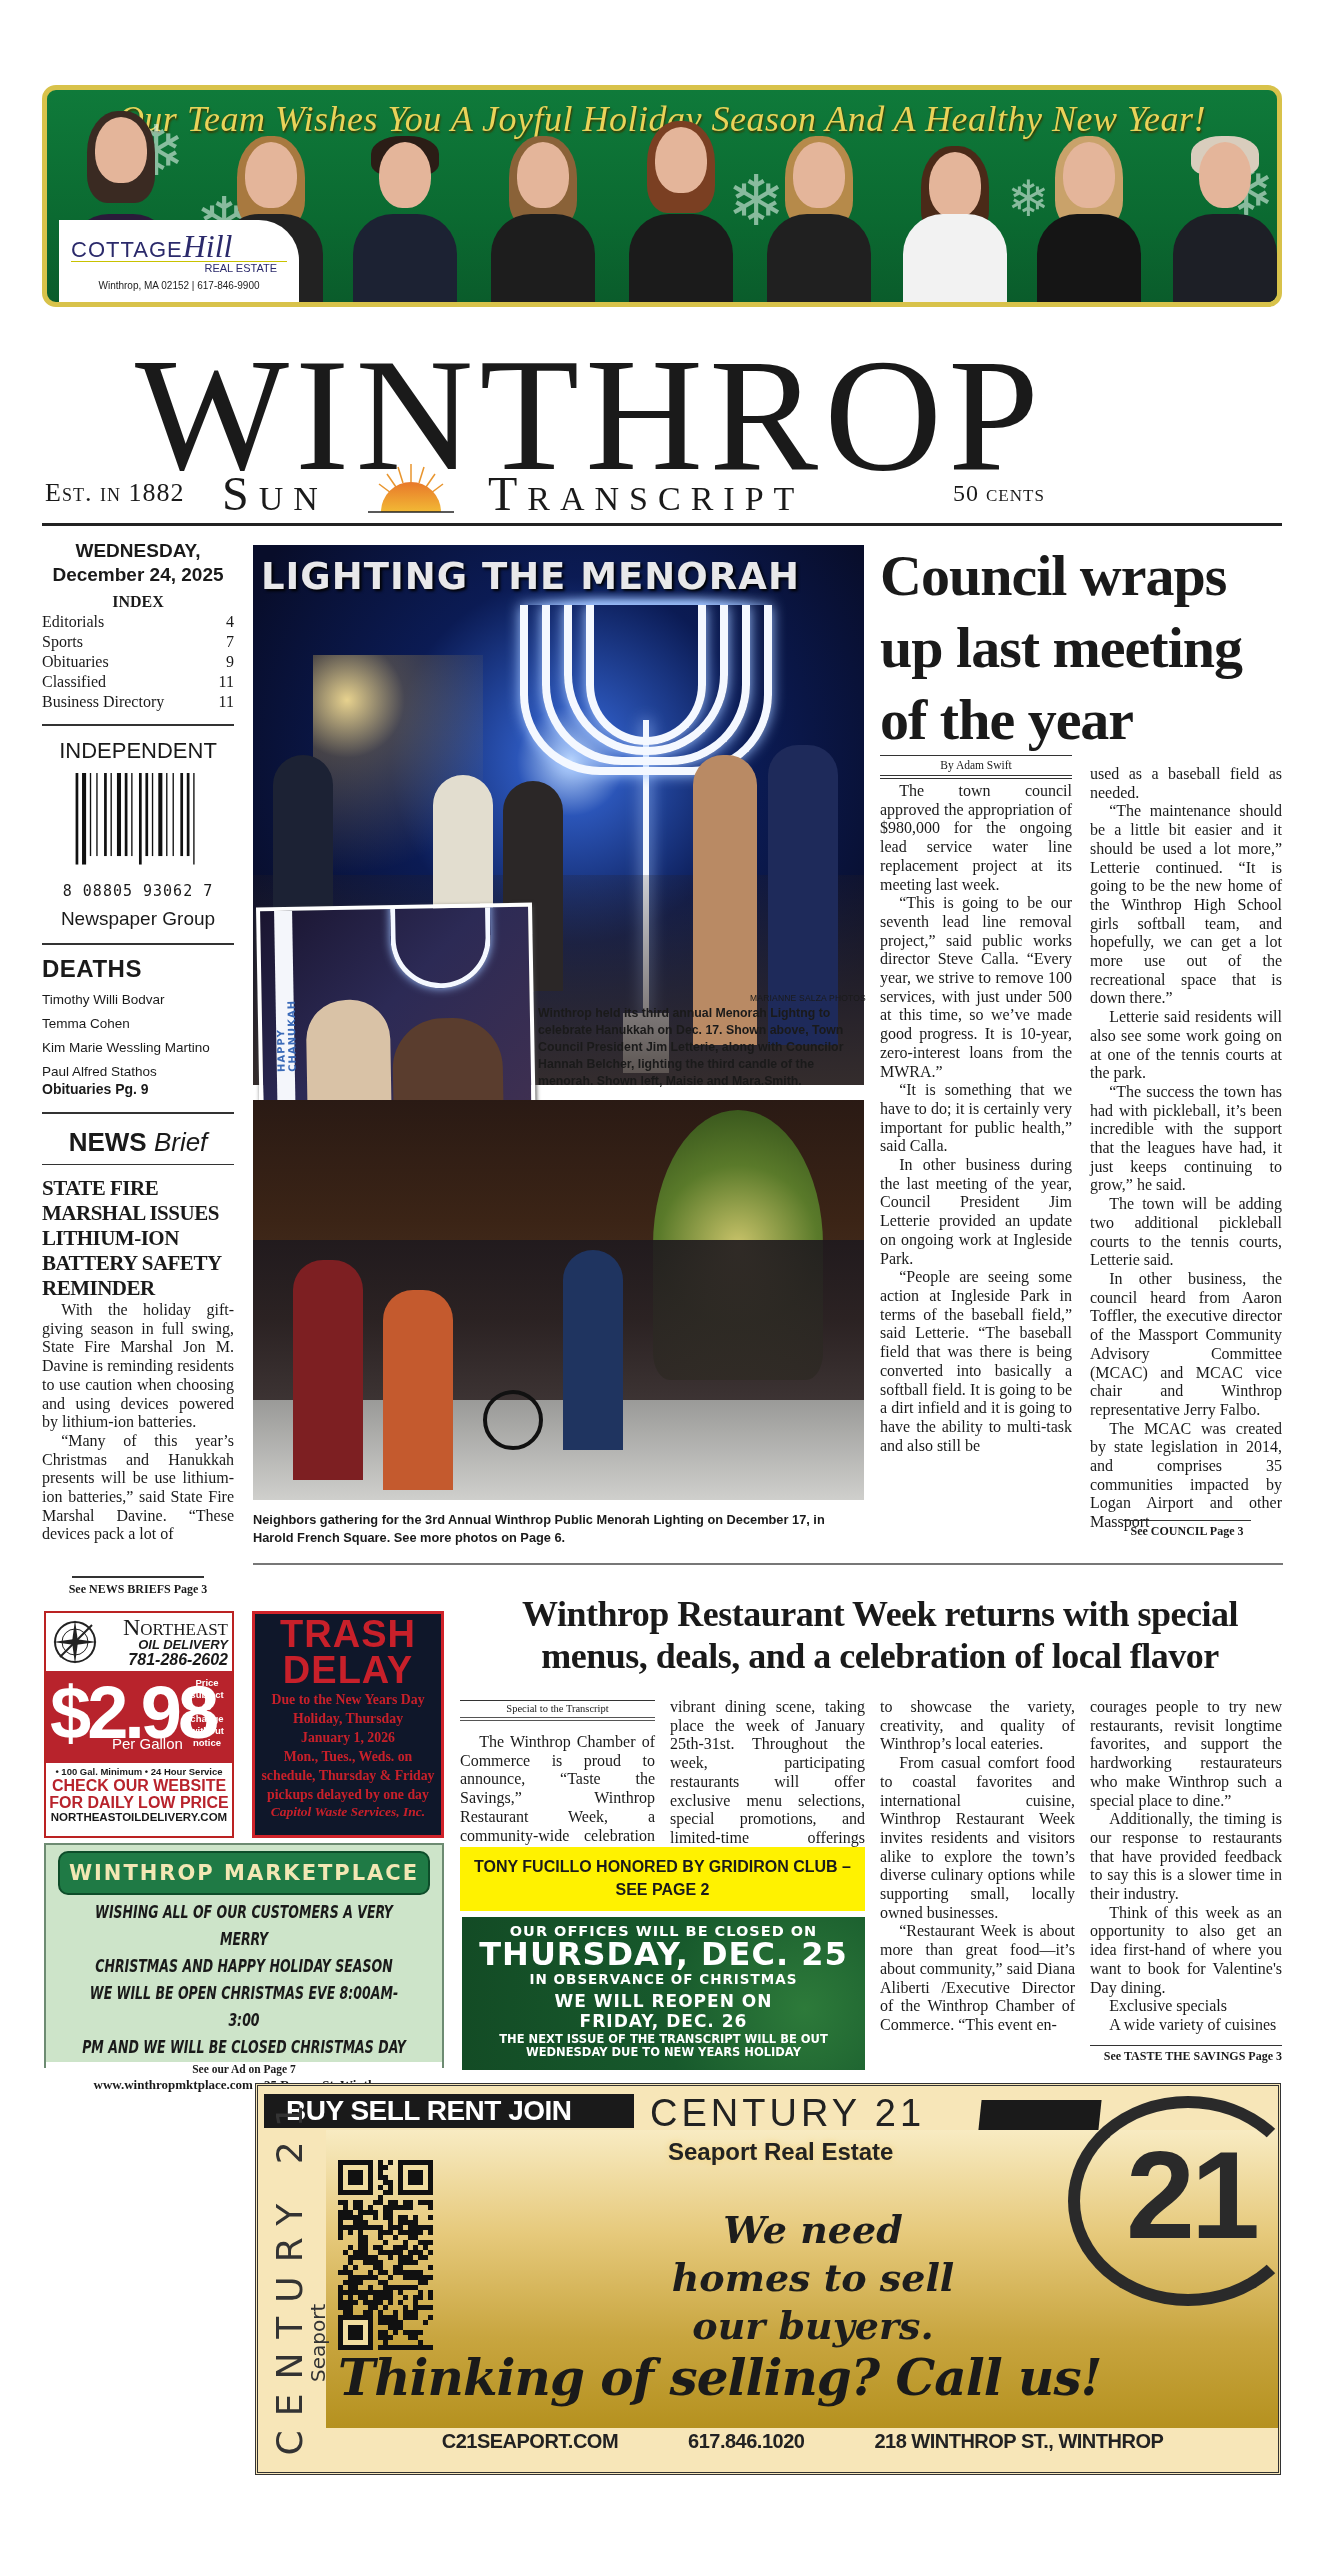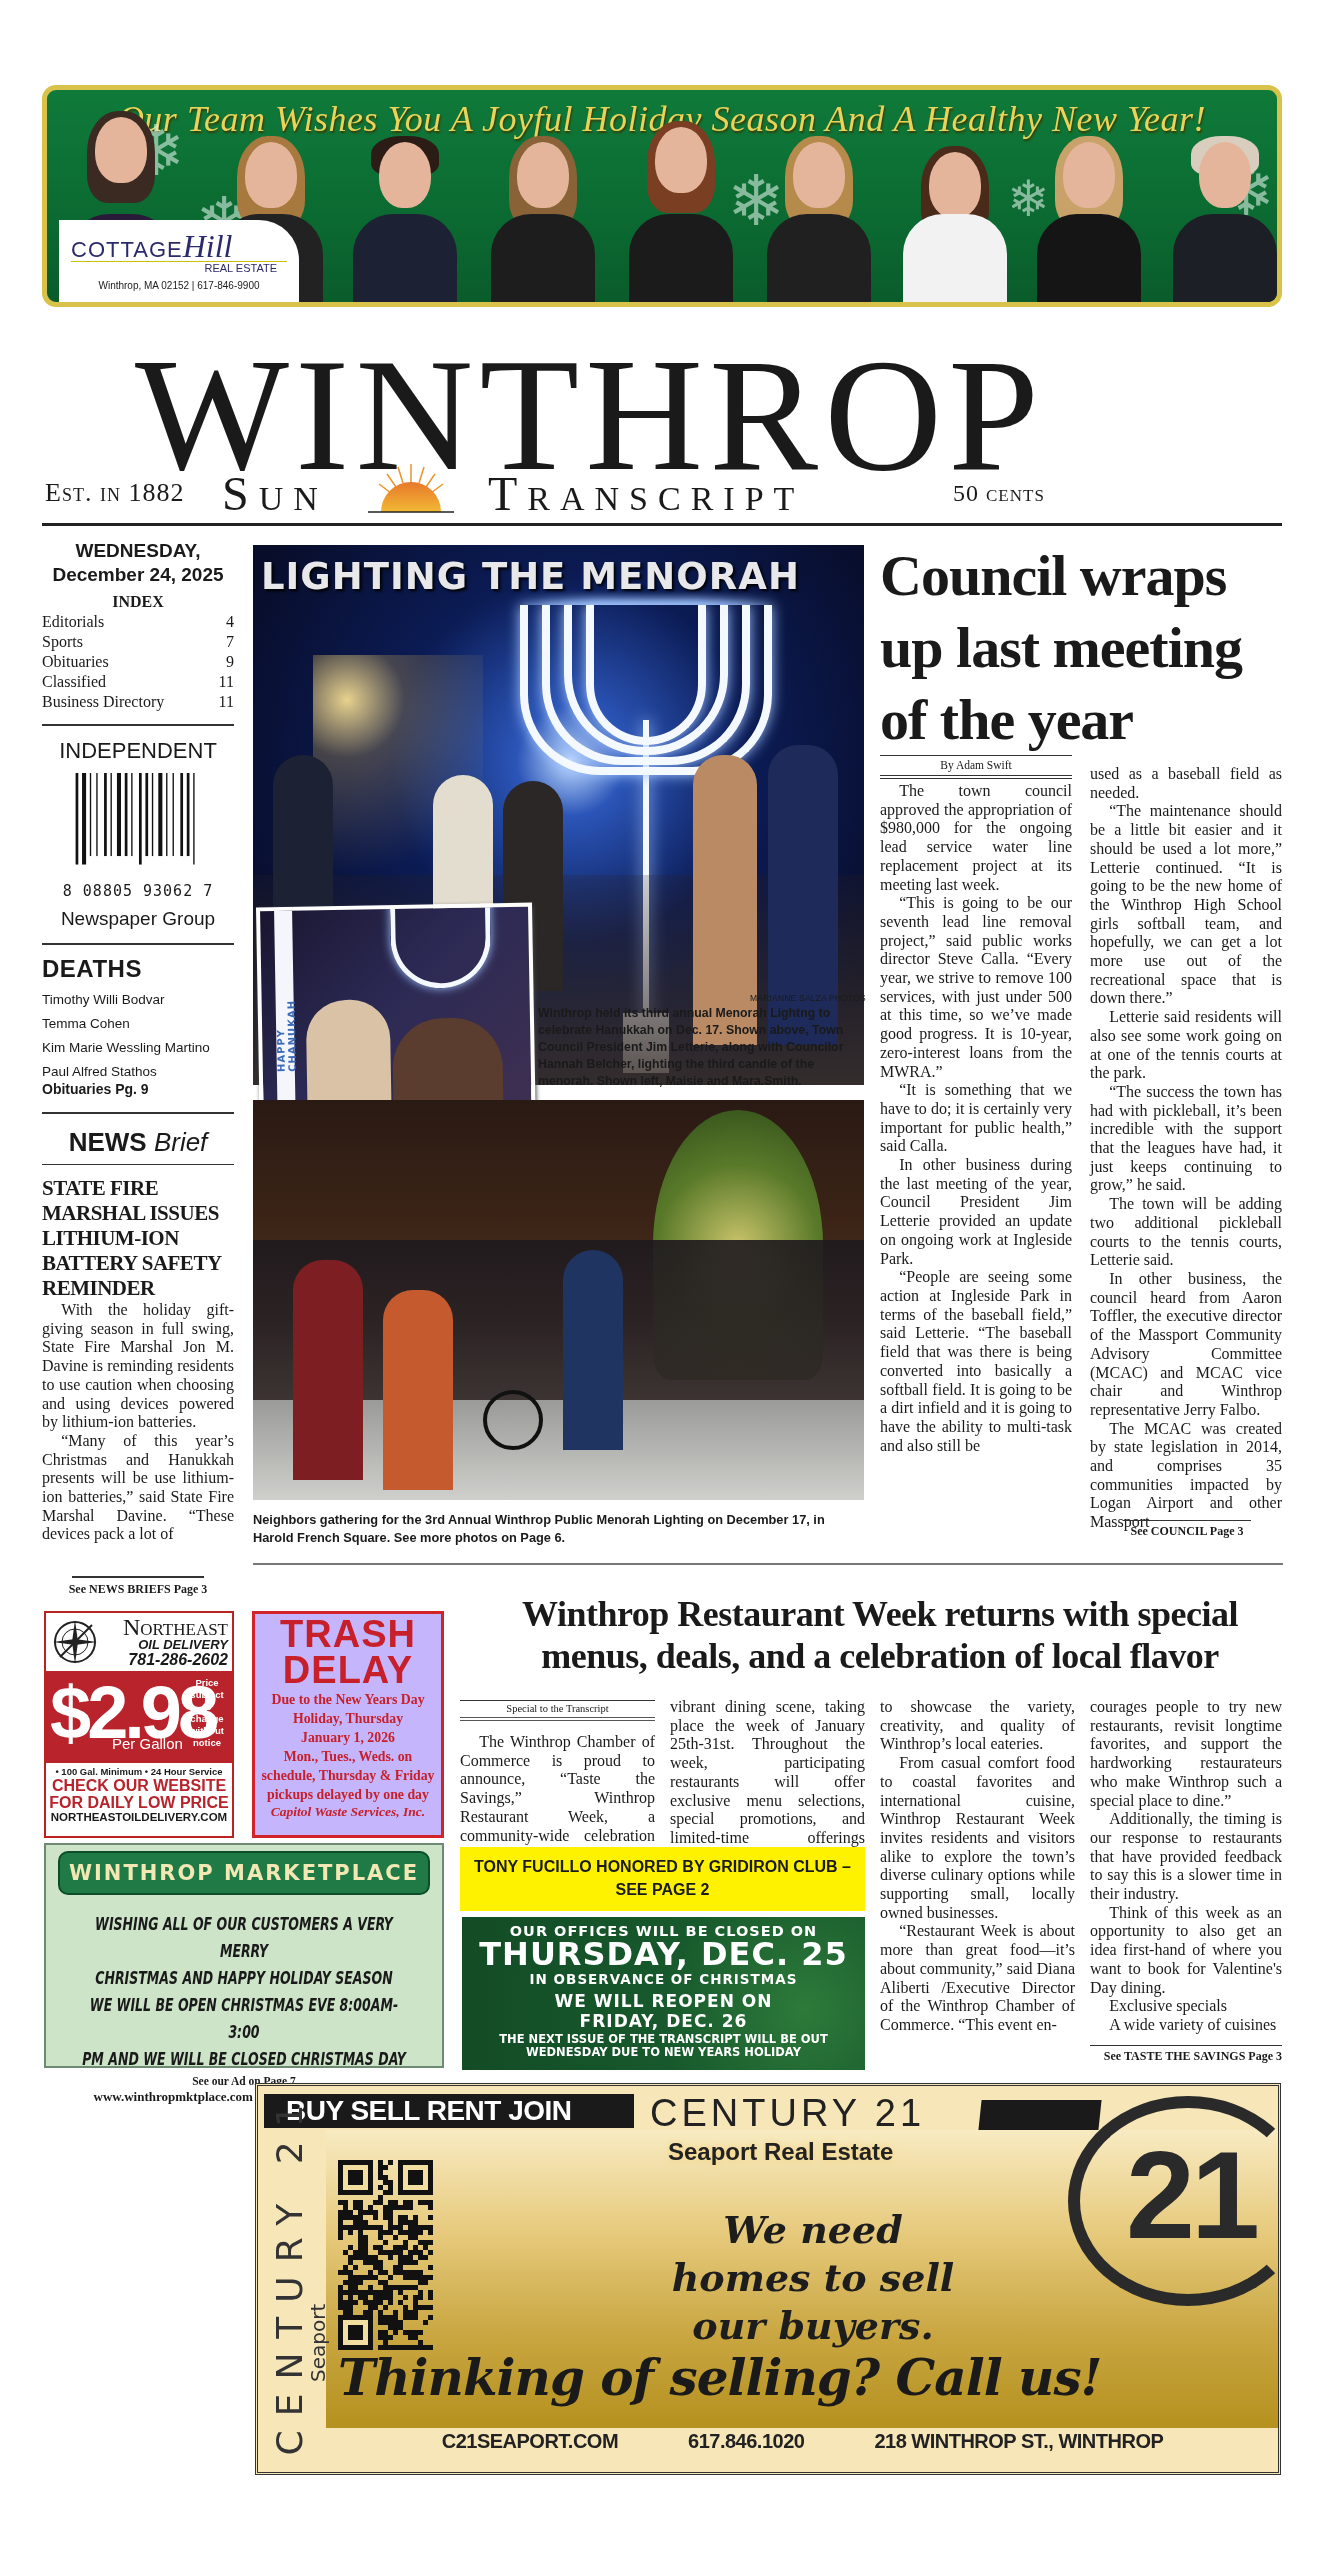--- a/index.html
+++ b/index.html
@@ -72,26 +72,26 @@
 #ne-names .n1{font-family:"Liberation Serif",serif;font-size:24px;line-height:22px;font-variant:small-caps}
 #ne-names .n2{font-family:"Liberation Sans",sans-serif;font-weight:bold;font-style:italic;font-size:13px;line-height:14px}
 #ne-names .n3{font-family:"Liberation Sans",sans-serif;font-weight:bold;font-style:italic;font-size:16px;line-height:16px}
 #ne-red{background:#b8232c;height:92px;position:relative;color:#fff}
 #ne-price{position:absolute;left:4px;top:-4px;font-family:"Liberation Sans",sans-serif;font-weight:bold;font-size:74px;letter-spacing:-4px;line-height:92px}
 #ne-pergal{position:absolute;left:66px;top:64px;font-family:"Liberation Sans",sans-serif;font-size:15px}
 #ne-note{position:absolute;right:4px;top:6px;width:42px;text-align:center;font-family:"Liberation Sans",sans-serif;font-weight:bold;font-size:9.5px;line-height:12px}
 #ne-min{font-family:"Liberation Sans",sans-serif;font-weight:bold;font-size:9.5px;text-align:center;padding-top:3px}
 #ne-check{font-family:"Liberation Sans",sans-serif;font-weight:bold;font-size:16px;line-height:17px;text-align:center;color:#b8232c}
 #ne-url{font-family:"Liberation Sans",sans-serif;font-weight:bold;font-size:11.5px;text-align:center}
-#trash-ad{left:252px;top:1611px;width:192px;height:227px;background:#c4b5fd;border:3px solid #d0232a;text-align:center;color:#c8202a}
+#trash-ad{left:252px;top:1611px;width:192px;height:227px;background:#0f172a;border:3px solid #d0232a;text-align:center;color:#c8202a}
 #trash-title{font-family:"Liberation Sans",sans-serif;font-weight:900;font-size:38px;line-height:36px;padding-top:2px;letter-spacing:1px}
 #trash-body{font-weight:bold;font-size:13.8px;line-height:19px;margin-top:2px}
 #trash-co{font-weight:bold;font-style:italic;font-size:13.5px}
 #mkt-ad{left:44px;top:1843px;width:400px;height:225px;border:2px solid #6d8b72;background:#cde4c9}
-#mkt-head{margin:6px 12px 16px;height:44px;background:#1f7a45;border:2px solid #0e4d2a;border-radius:10px;color:#f3e7b4;font-family:"DejaVu Sans",sans-serif;font-weight:bold;font-size:21px;letter-spacing:2px;text-align:center;line-height:40px}
+#mkt-head{margin:6px 12px 4px;height:44px;background:#1f7a45;border:2px solid #0e4d2a;border-radius:10px;color:#f3e7b4;font-family:"DejaVu Sans",sans-serif;font-weight:bold;font-size:21px;letter-spacing:2px;text-align:center;line-height:40px}
 #mkt-body{font-family:"DejaVu Sans Condensed","DejaVu Sans",sans-serif;font-style:italic;font-weight:bold;font-size:17px;line-height:27px;text-align:center;margin-top:4px;transform:scaleX(0.82);transform-origin:center}
 #mkt-see{background:#fff;margin-top:1px;text-align:center;font-weight:bold;font-size:11.5px;line-height:14px}
 #mkt-url{background:#fff;text-align:center;font-weight:bold;font-size:13px;line-height:17px}
 
 #rest-head{left:470px;top:1593px;width:820px;text-align:center;font-weight:bold;font-size:36px;line-height:42px;letter-spacing:-0.5px}
 #special{left:460px;top:1700px;width:195px;text-align:center;font-size:10.5px;border-top:1.5px solid #333;border-bottom:4px double #555;padding:2px 0 3px}
 #rest-c1{left:460px;top:1733px;width:195px}
 #rest-c2{left:670px;top:1698px;width:195px}
 #rest-c3{left:880px;top:1698px;width:195px}
 #rest-c4{left:1090px;top:1698px;width:192px}

